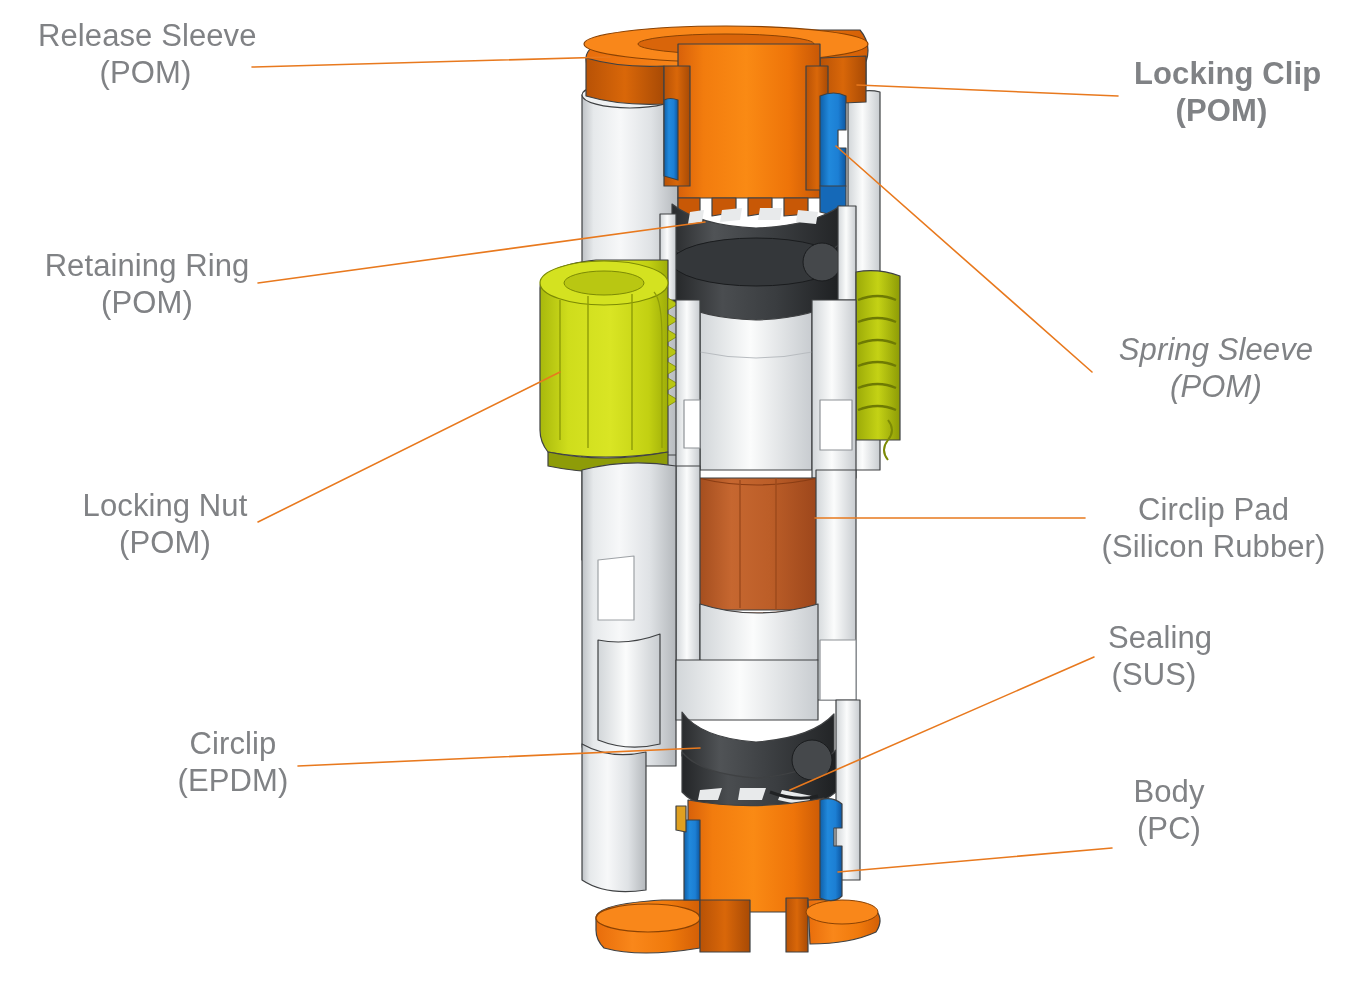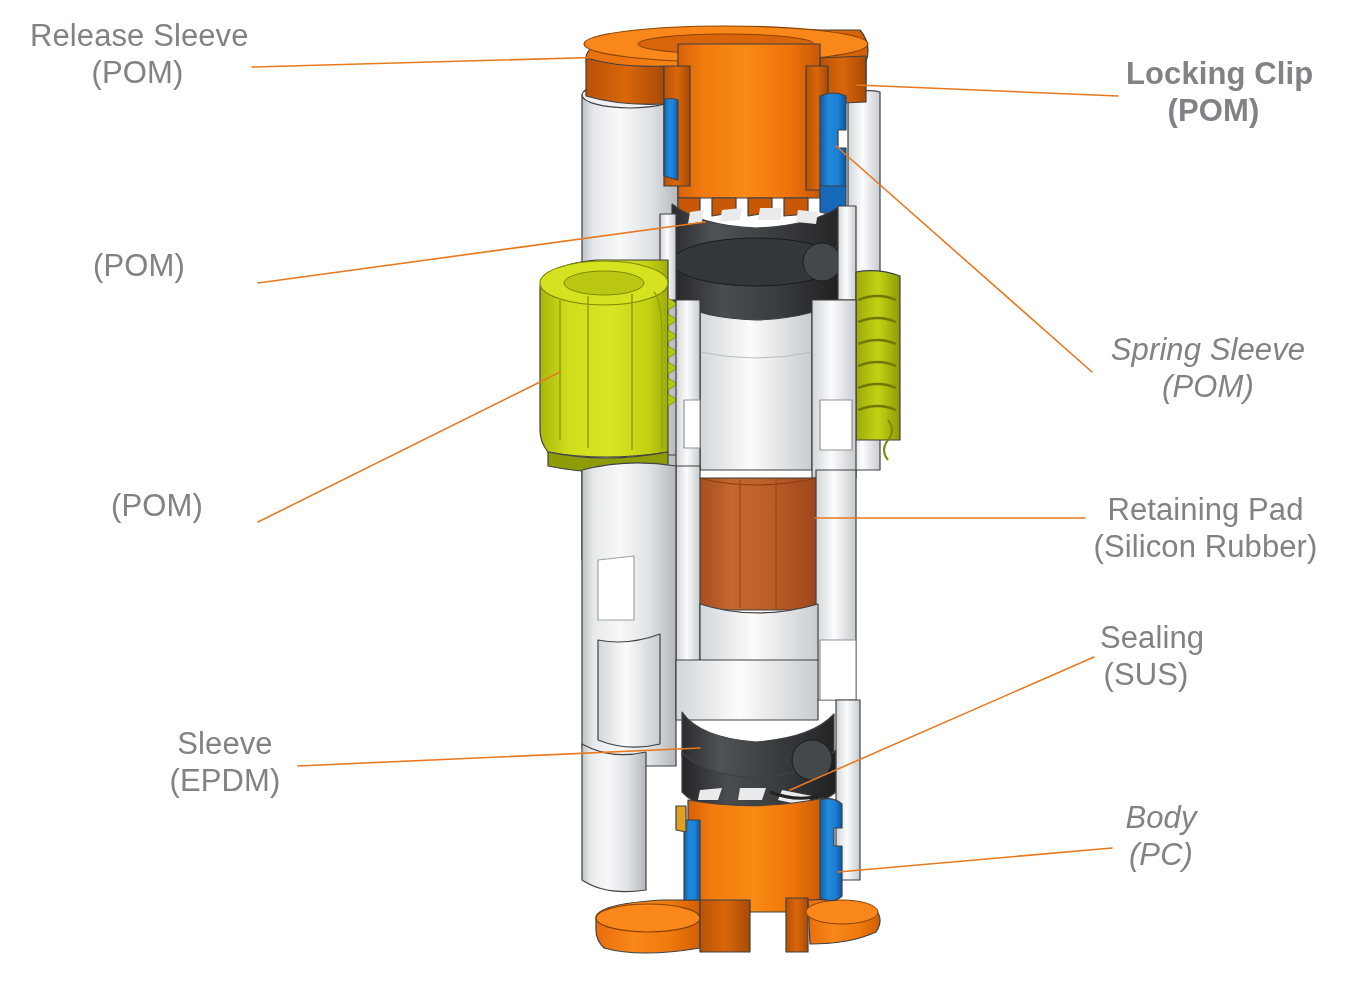--- a/index.html
+++ b/index.html
@@ -34,20 +34,21 @@
     z-index: 10;
   }
   .callout {
     position: absolute;
     color: #808285;
     font-size: 31px;
     line-height: 1.18;
     letter-spacing: 0.1px;
     white-space: nowrap;
     z-index: 50;
+    margin-left: 8px;
   }
   .callout .ln { display: block; }
   .callout.align-left   { text-align: center; }
   .callout.align-right  { text-align: center; }
 </style>
 </head>
 <body>
 
 <div id="stage">
 
@@ -277,50 +278,52 @@
         <line x1="1112" y1="848" x2="838" y2="872" stroke="#E8791E"></line>
       </g>
   </svg>
 
   <div class="callout align-left" style="left: 30px; top: 18px; width: 215px;">
     <span class="ln">Release Sleeve</span>
     <span class="ln">(POM)</span>
   </div>
 
   <div class="callout align-left" style="left: 28px; top: 248px; width: 222px;">
+    <span class="ln">Retaining Ring</span>
     <span class="ln">(POM)</span>
   </div>
 
   <div class="callout align-left" style="left: 62px; top: 488px; width: 190px;">
+    <span class="ln">Locking Nut</span>
     <span class="ln">(POM)</span>
   </div>
 
   <div class="callout align-left" style="left: 165px; top: 726px; width: 120px;">
-    <span class="ln">Sleeve</span>
+    <span class="ln">Circlip</span>
     <span class="ln">(EPDM)</span>
   </div>
 
   <div class="callout align-right" style="left: 1126px; top: 56px; width: 175px; font-weight: bold;">
     <span class="ln">Locking Clip</span>
     <span class="ln">(POM)</span>
   </div>
 
   <div class="callout align-right" style="left: 1110px; top: 332px; width: 196px; font-style: italic;">
     <span class="ln">Spring Sleeve</span>
     <span class="ln">(POM)</span>
   </div>
 
   <div class="callout align-right" style="left: 1093px; top: 492px; width: 225px;">
-    <span class="ln">Retaining Pad</span>
+    <span class="ln">Circlip Pad</span>
     <span class="ln">(Silicon Rubber)</span>
   </div>
 
   <div class="callout align-right" style="left: 1100px; top: 620px; width: 92px;">
     <span class="ln">Sealing</span>
     <span class="ln">(SUS)</span>
   </div>
 
-  <div class="callout align-right" style="left: 1122px; top: 800px; width: 78px; font-style: italic;">
+  <div class="callout align-right" style="left: 1122px; top: 774px; width: 78px;">
     <span class="ln">Body</span>
     <span class="ln">(PC)</span>
   </div>
 
 </div>
 
 </body></html>

